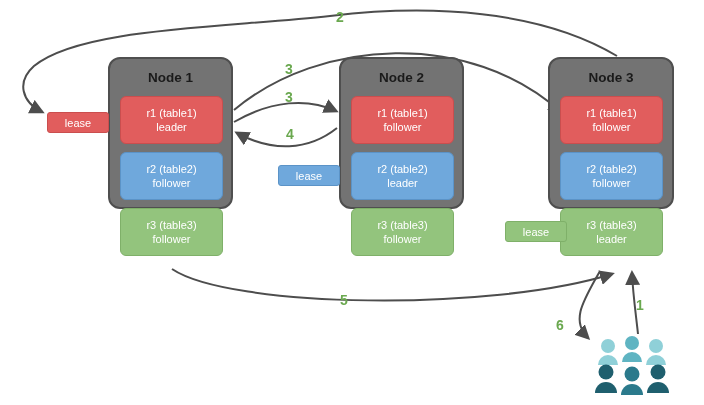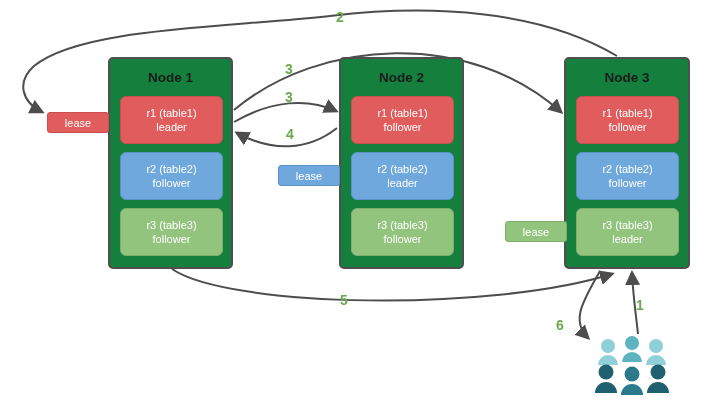--- a/index.html
+++ b/index.html
@@ -7,24 +7,24 @@
     position: relative;
     width: 704px;
     height: 405px;
     background: #ffffff;
     font-family: "Liberation Sans", "DejaVu Sans", sans-serif;
     overflow: hidden;
   }
   .node-box {
     position: absolute;
     width: 125px;
-    height: 212px;
-    background: #15803d;
+    height: 152px;
+    background: #737373;
     border: 2px solid #4f4f4f;
-    border-radius: 5px;
+    border-radius: 12px;
     box-sizing: border-box;
   }
   .node-title {
     text-align: center;
     font-weight: bold;
     font-size: 13.5px;
     color: #1a1a1a;
     padding-top: 11px;
   }
   .replica {
@@ -128,21 +128,21 @@
     <div class="replica r2 c-blue">
       <span>r2 (table2)</span>
       <span>leader</span>
     </div>
     <div class="replica r3 c-green">
       <span>r3 (table3)</span>
       <span>follower</span>
     </div>
   </div>
 
-  <div class="node-box" style="left:564px; top:57px; width:126px;">
+  <div class="node-box" style="left:548px; top:57px; width:126px;">
     <div class="node-title">Node 3</div>
     <div class="replica r1 c-red">
       <span>r1 (table1)</span>
       <span>follower</span>
     </div>
     <div class="replica r2 c-blue">
       <span>r2 (table2)</span>
       <span>follower</span>
     </div>
     <div class="replica r3 c-green">

